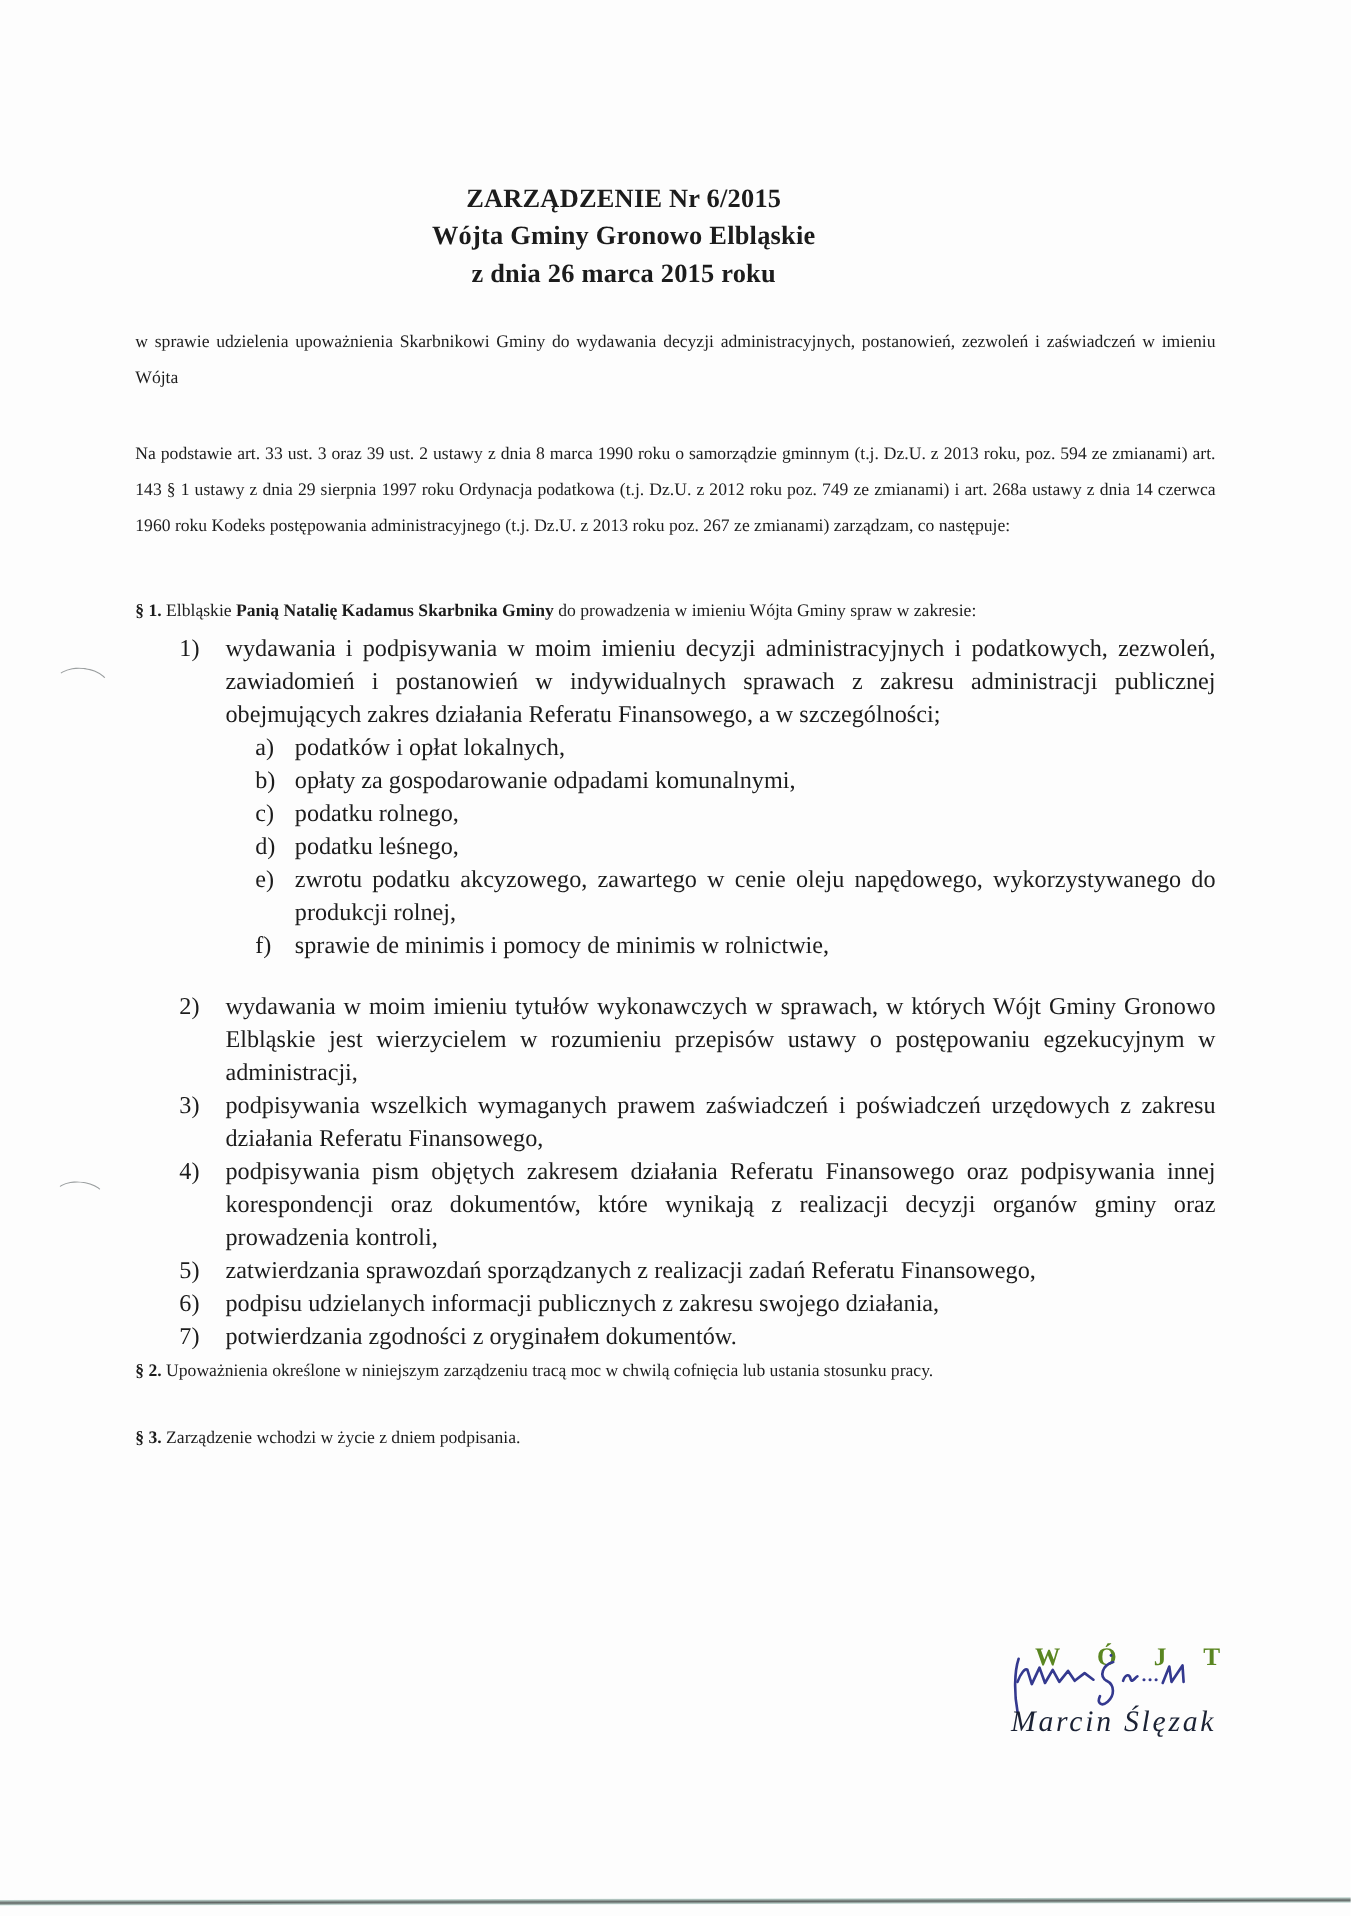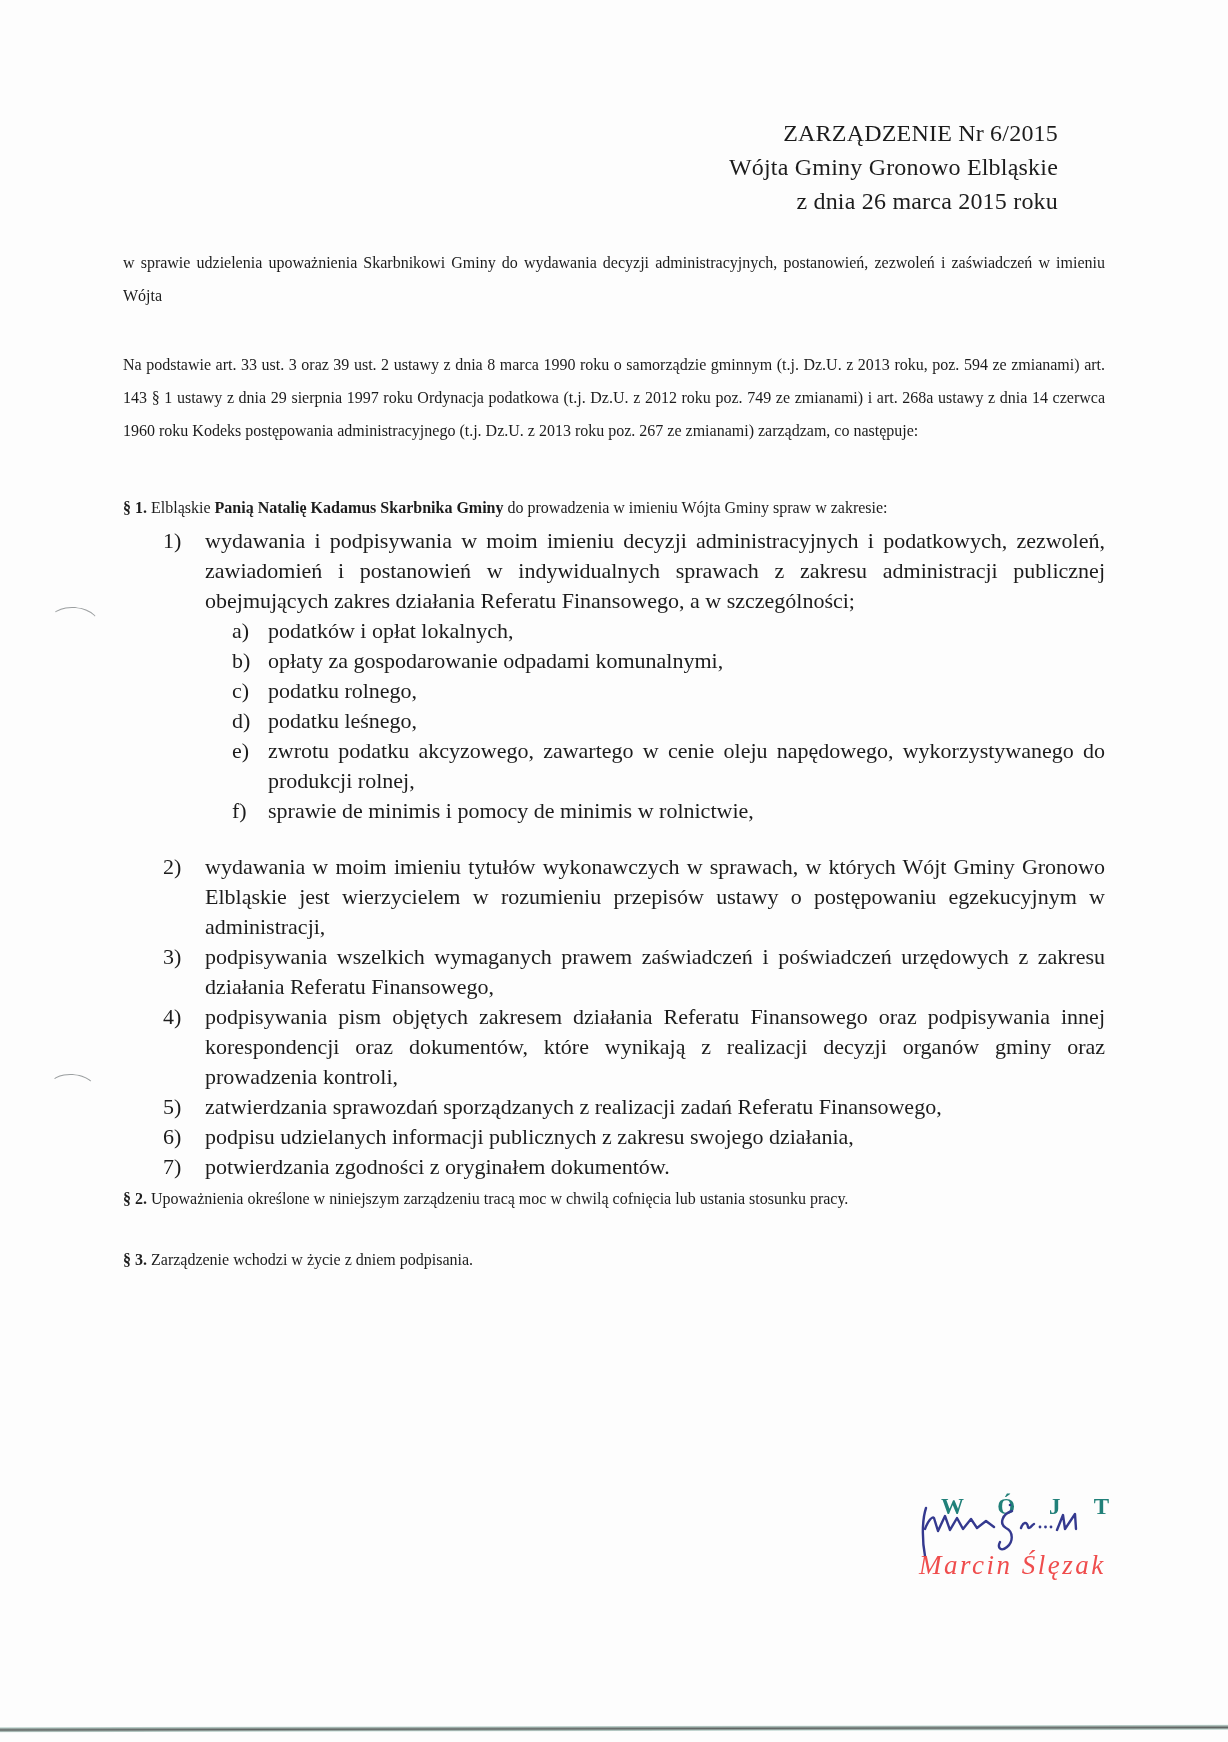--- a/index.html
+++ b/index.html
@@ -8,26 +8,27 @@
     width: 1228px;
     height: 1742px;
     background: #fdfdfd;
     font-family: "Liberation Serif", "DejaVu Serif", serif;
     color: #1c1c1c;
     overflow: hidden;
   }
   .content { padding: 116px 123px 0 123px; }
 
   .title {
-    font-weight: normal;
+    font-weight: bold;
     font-size: 24px;
     line-height: 34px;
-    text-align: right;
+    text-align: center;
     transform: translateX(-47px);
     letter-spacing: 0.2px;
+    margin-top: 48px;
   }
 
   .para {
     margin: 0;
     font-size: 16px;
     line-height: 33px;
     text-align: justify;
     white-space: pre-wrap;
   }
   .subject { margin-top: 28px; }
@@ -44,27 +45,27 @@
   .li .c { flex: 1; text-align: justify; }
   .sublist { margin-left: 27px; }
   .sublist .li { margin-left: 0; }
   .sublist .li .m { width: 36px; flex: 0 0 36px; }
 
   
   .signature-block { position: absolute; left: 915px; top: 1492px; width: 210px; height: 100px; }
   .stamp-title {
     position: absolute; left: 26px; top: 2px;
     font-weight: bold; font-size: 23px; letter-spacing: 14px;
-    color: #0f766e; opacity: 0.92;
+    color: #4d7c0f; opacity: 0.92;
   }
   .sig-svg { position: absolute; left: -2px; top: 6px; width: 176px; height: 64px; }
   .stamp-name {
     position: absolute; left: 4px; top: 58px;
     font-style: italic; font-size: 27px; letter-spacing: 2.5px;
-    color: #ef4444; opacity: 0.95;
+    color: #0f172a; opacity: 0.95;
   }
 
   
   .arc {
     position: absolute;
     border: 1.6px solid transparent;
     border-top-color: #9b9fa0;
     border-radius: 50%;
   }
   .arc1 { left: 47px; top: 607px; width: 52px; height: 36px; transform: rotate(6deg); }

